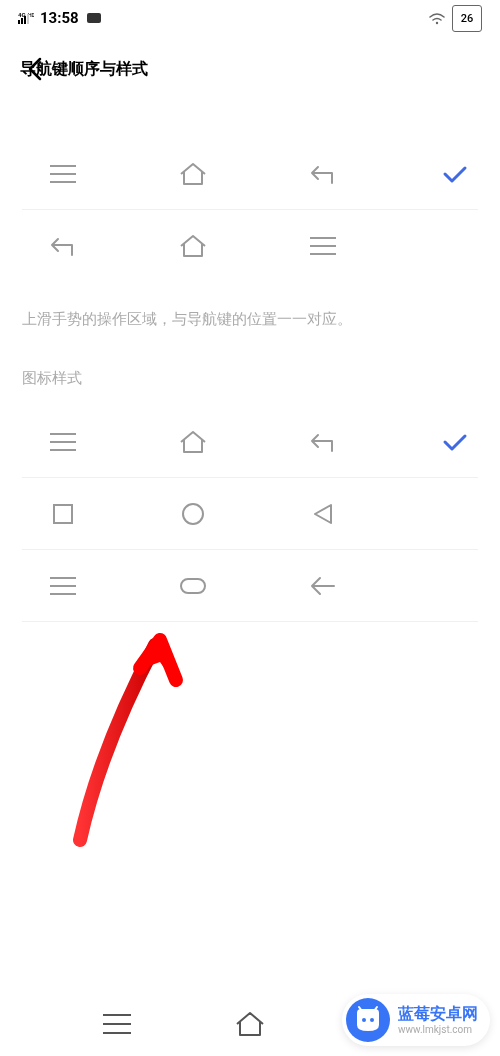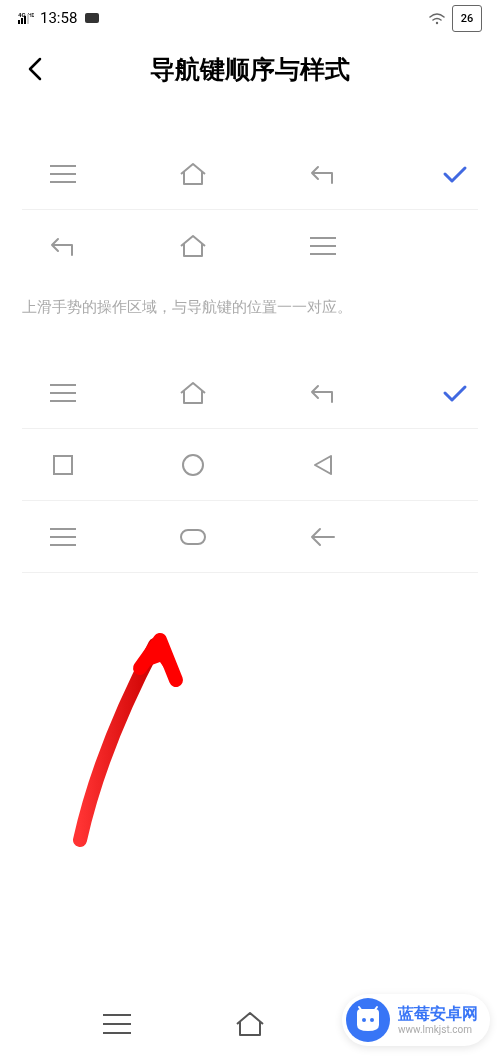--- a/index.html
+++ b/index.html
@@ -41,21 +41,21 @@
       gap: 6px;
     }
     
     .signal-text {
       font-size: 10px;
       line-height: 10px;
     }
     
     .time {
       font-size: 15px;
-      font-weight: 400;
+      font-weight: 700;
     }
     
     .cloud-icon {
       display: inline-flex;
       align-items: center;
       justify-content: center;
       width: 18px;
       height: 14px;
     }
     
@@ -89,22 +89,21 @@
       left: 20px;
       display: flex;
       align-items: center;
       justify-content: center;
       width: 30px;
       height: 30px;
     }
     
     .app-title {
       width: 100%;
-      text-align: center;
-      font-size: 25px;
+      font-size: 16px;
       font-weight: 600;
       color: #000;
     }
     
     
     .content {
       padding: 36px 22px 0 22px;
     }
     
     .section-label {
@@ -144,21 +143,21 @@
       position: absolute;
       right: 10px;
       color: #4169E1;
       display: flex;
       align-items: center;
     }
     
     .help-text {
       font-size: 15px;
       color: #aaaaaa;
-      margin-top: 16px;
+      margin-top: 28px;
       margin-bottom: 40px;
     }
     
     
     .system-nav {
       position: absolute;
       bottom: 0;
       left: 0;
       right: 0;
       height: 64px;
@@ -321,20 +320,21 @@
             <line x1="0" y1="2" x2="26" y2="2" stroke="#999" stroke-width="2"></line>
             <line x1="0" y1="10" x2="26" y2="10" stroke="#999" stroke-width="2"></line>
             <line x1="0" y1="18" x2="26" y2="18" stroke="#999" stroke-width="2"></line>
           </svg>
       </span>
     </div>
   </div>
 
   <div class="help-text">上滑手势的操作区域，与导航键的位置一一对应。</div>
 
+  <div class="section-label">图标样式</div>
 
   <div class="option-row option-divider">
     <div class="icons-group">
       <span class="nav-icon">
         <svg width="26" height="20" viewBox="0 0 26 20">
             <line x1="0" y1="2" x2="26" y2="2" stroke="#999" stroke-width="2"></line>
             <line x1="0" y1="10" x2="26" y2="10" stroke="#999" stroke-width="2"></line>
             <line x1="0" y1="18" x2="26" y2="18" stroke="#999" stroke-width="2"></line>
           </svg>
       </span>

